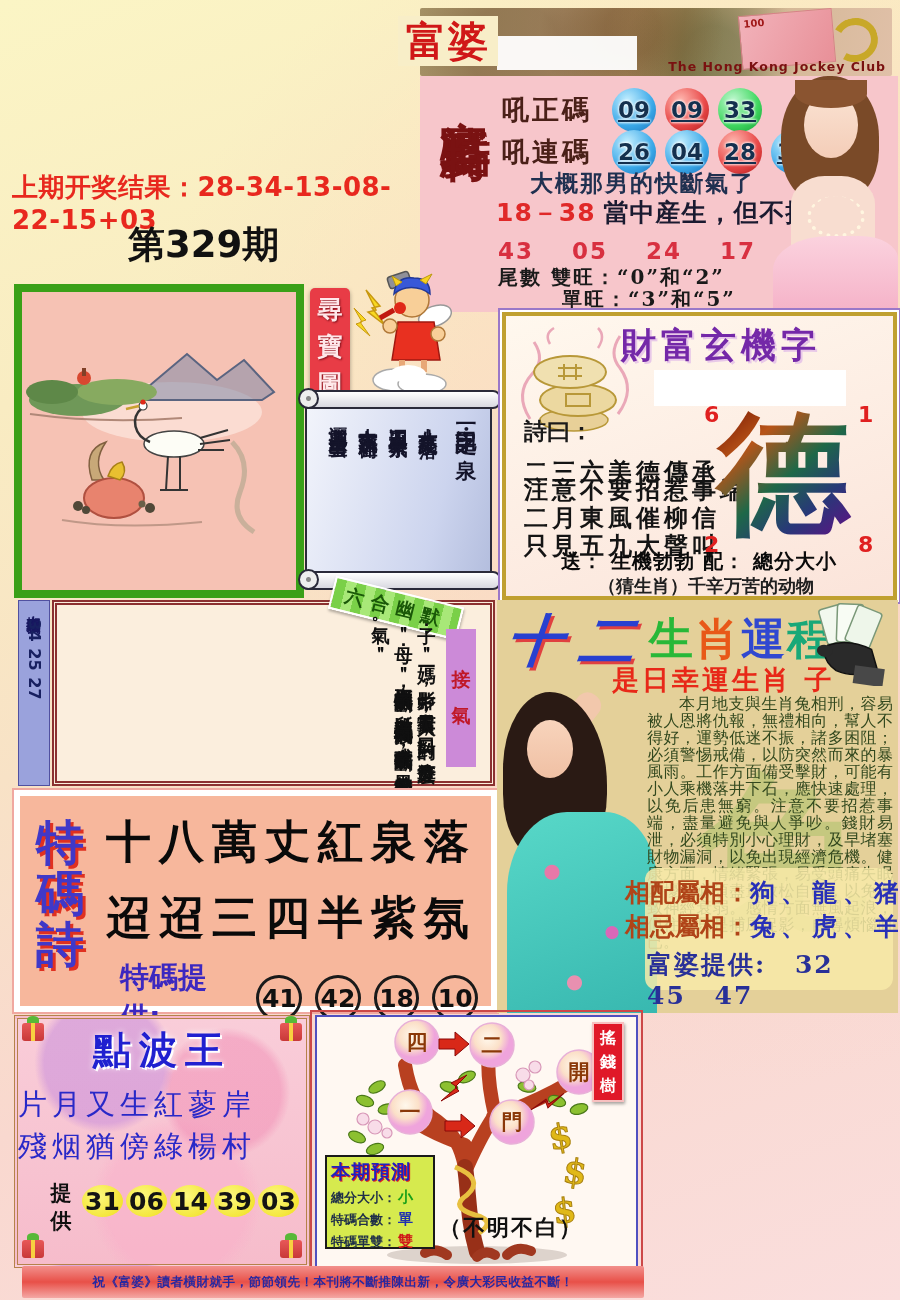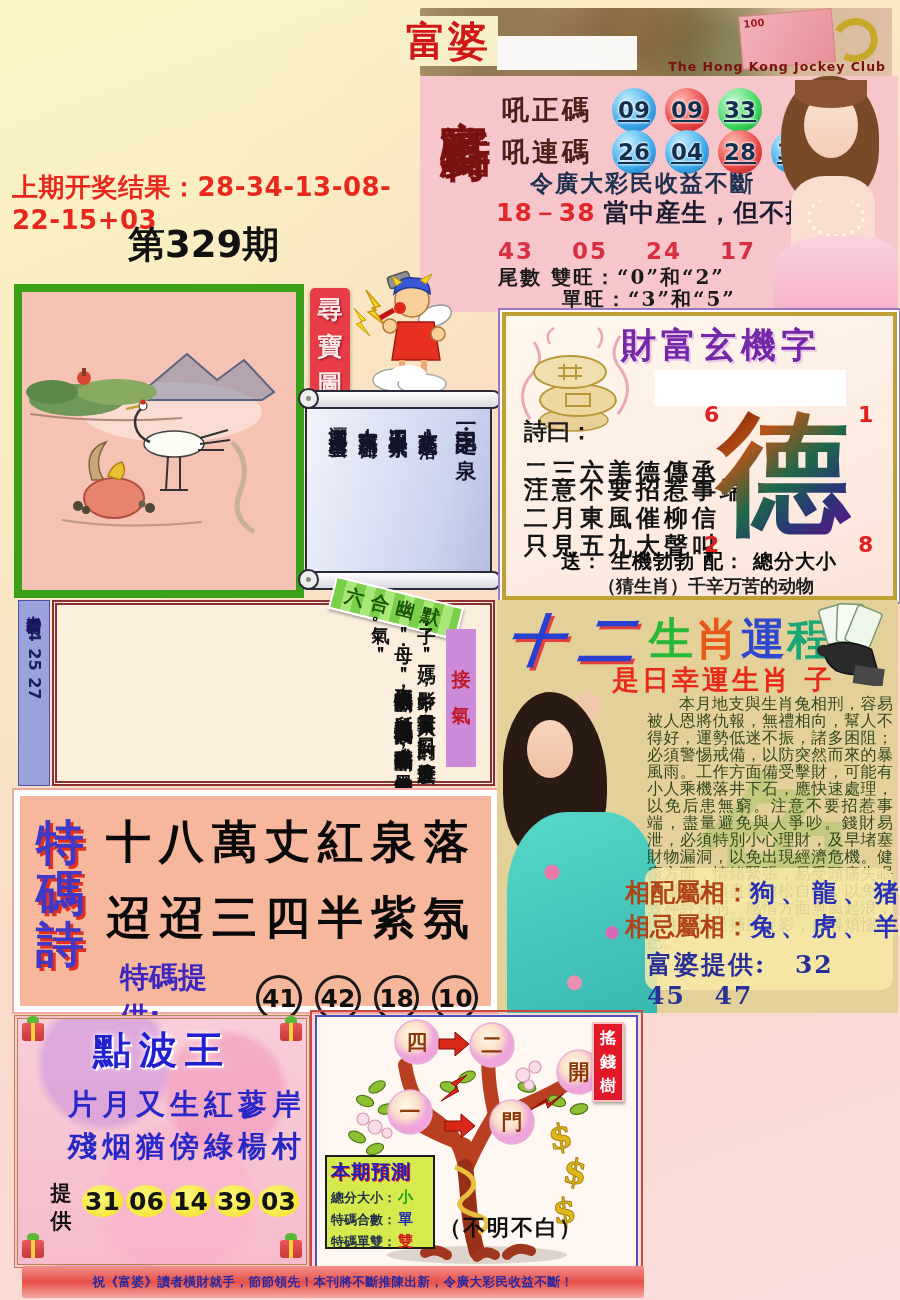--- a/index.html
+++ b/index.html
@@ -137,21 +137,21 @@
 
   
   .wave{left:14px;top:1015px;width:296px;height:253px;border:4px double #b5824a;box-sizing:border-box;
     background:
       radial-gradient(circle at 30% 18%, rgba(200,140,220,.55) 0 60px, transparent 70px),
       radial-gradient(circle at 72% 30%, rgba(240,140,180,.5) 0 55px, transparent 65px),
       radial-gradient(circle at 55% 75%, rgba(250,170,200,.4) 0 70px, transparent 85px),
       linear-gradient(#f9cdd9,#f6bccb);}
   .wave-title{top:6px;width:100%;text-align:center;font-size:38px;font-weight:900;color:#2020d0;letter-spacing:8px;
     text-shadow:0 0 6px #fff,2px 2px 0 #fff;}
-  .wave-line{width:100%;text-align:right;font-size:29px;font-weight:700;color:#2828c8;letter-spacing:5px;}
+  .wave-line{width:100%;text-align:left;font-size:29px;font-weight:400;color:#2828c8;letter-spacing:5px;}
   .wave-prov-label{left:28px;top:160px;width:30px;font-size:21px;font-weight:900;color:#101010;display:flex;flex-direction:column;align-items:center;}
   .wave-nums{left:64px;top:166px;display:flex;}
   .oval-num{width:41px;height:32px;border-radius:50%;background:radial-gradient(circle at 40% 35%,#fcf880,#f0de18);
     display:flex;align-items:center;justify-content:center;font-size:25px;font-weight:900;color:#141414;margin-right:3px;}
   .gift{width:22px;height:18px;background:linear-gradient(#e85858,#c83838);border-radius:3px;}
   .gift::before{content:"";position:absolute;left:9px;top:0;width:4px;height:18px;background:#f8d040;}
   .gift::after{content:"";position:absolute;left:5px;top:-7px;width:12px;height:7px;background:#58b838;border-radius:50% 50% 0 0;}
 
   
   .tree{left:315px;top:1015px;width:323px;height:253px;background:#fff8f2;border:2px solid #5050c0;outline:2px solid #cc4848;outline-offset:3px;box-sizing:border-box;}
@@ -201,21 +201,21 @@
     <div class="abs" style="left:82px;top:54px;display:flex;align-items:center;">
       <div class="ball-label" style="width:100px;">吼連碼</div>
       <div style="display:flex;gap:9px;margin-left:10px;">
         <div class="ball ball-blue">26</div>
         <div class="ball ball-blue">04</div>
         <div class="ball ball-red">28</div>
         <div class="ball ball-blue">37</div>
       </div>
     </div>
 
-    <div class="abs predict1" style="left:110px;top:92px;">令廣大彩民收益不斷</div>
+    <div class="abs predict1" style="left:110px;top:92px;">大概那男的快斷氣了</div>
     <div class="abs predict2" style="left:76px;top:120px;">
       <span class="red-range">18－38</span><span>當中産生，但不排除</span>
     </div>
     <div class="abs predict3" style="left:78px;top:162px;">43 05 24 17</div>
     <div class="abs tail" style="left:78px;top:188px;">尾數 雙旺：“0”和“2”</div>
     <div class="abs tail" style="left:142px;top:210px;">單旺：“3”和“5”</div>
 
     <div class="abs hdr-woman">
       <div class="abs hw-hair"></div>
       <div class="abs hw-face"></div>

